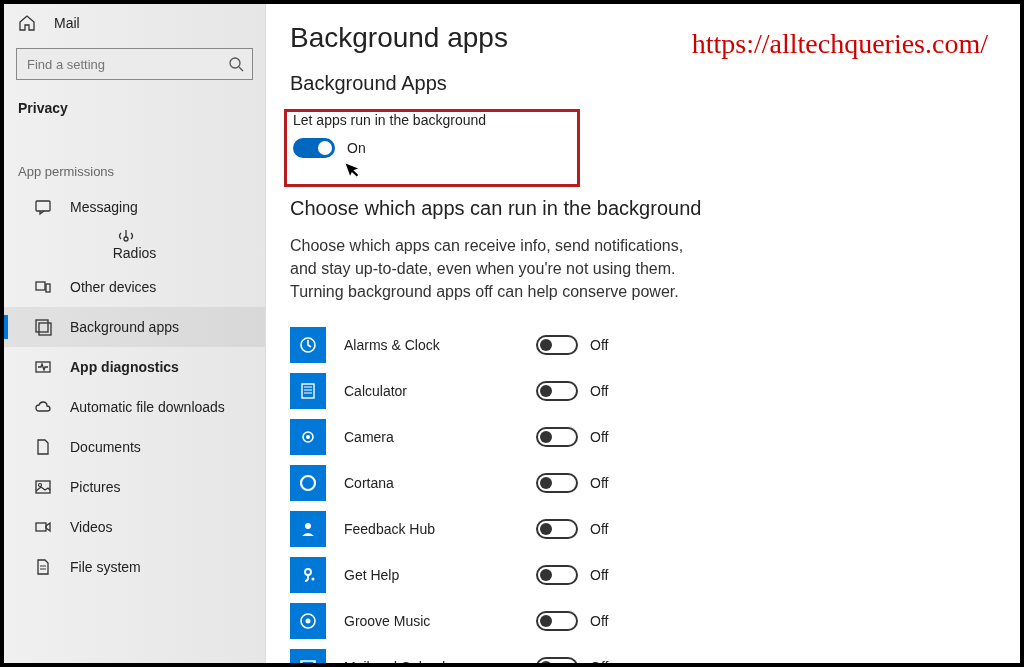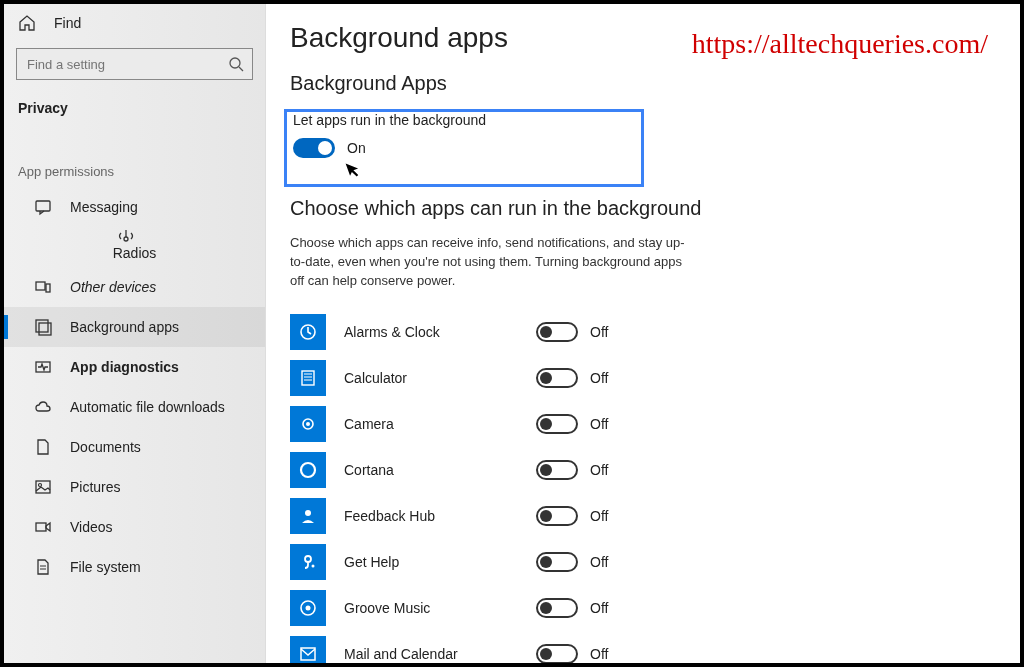--- a/index.html
+++ b/index.html
@@ -46,22 +46,22 @@
     .nav-item.selected::before {
       content:""; position:absolute; left:0; width:4px; height:24px; background:#0078d7;
     }
     .main {
       position:absolute; left:262px; top:0; right:0; height:100%; overflow:hidden;
       padding:18px 24px 0 24px; color:#222;
     }
     .main h1 { font-size:28px; font-weight:400; margin-bottom:18px; }
     .section-h { font-size:20px; font-weight:400; margin-bottom:14px; }
     .red-box {
-      border:3px solid #3b82f6; padding:0 12px 26px 0; margin:0 -2px 10px -6px;
-      width:360px; position:relative;
+      border:3px solid #b91c1c; padding:0 12px 26px 0; margin:0 -2px 10px -6px;
+      width:296px; position:relative;
     }
     .red-box-inner { padding:0 0 0 6px; }
     .let-label { font-size:14px; margin-bottom:10px; }
     .toggle-row { display:flex; align-items:center; gap:12px; }
     .toggle {
       width:42px; height:20px; border-radius:10px; background:#0067c0;
       position:relative; cursor:pointer;
     }
     .toggle::after {
       content:""; position:absolute; right:3px; top:3px; width:14px; height:14px;
@@ -73,21 +73,21 @@
     }
     .toggle-off::after {
       content:""; position:absolute; left:2px; top:2px; width:12px; height:12px;
       border-radius:50%; background:#333;
     }
     .toggle-state { font-size:14px;text-align:right; }
     .cursor-arrow {
       position:absolute; left:60px; bottom:6px; font-size:16px; color:#000;
       transform: rotate(-20deg);
     }
-    .desc { font-size:13px; max-width:400px; line-height:1.45; margin-bottom:18px; color:#333; }
+    .desc { font-size:16px; max-width:400px; line-height:1.45; margin-bottom:18px; color:#333; }
     .app-row {
       display:flex; align-items:center; height:46px; margin-bottom:0;
     }
     .app-icon {
       width:36px; height:36px; background:#0078d7; margin-right:18px;
       display:flex; align-items:center; justify-content:center; color:#fff;
     }
     .app-name { width:192px; font-size:14px; }
     .app-toggle { display:flex; align-items:center; gap:12px; }
     .watermark {
@@ -104,21 +104,21 @@
   <div class="watermark">https://alltechqueries.com/</div>
 
   <div class="sidebar">
 
     <div class="home-row">
       <span class="icn">
         <svg width="18" height="18" viewBox="0 0 18 18">
             <path d="M2 8 L9 2 L16 8 V16 H11 V11 H7 V16 H2 Z" fill="none" stroke="#333" stroke-width="1.3"></path>
           </svg>
       </span>
-      <span>Find</span>
+      <span>Mail</span>
     </div>
 
     <div class="searchbox">
       <input type="text" placeholder="Find a setting" style="">
       <span class="search-icon">
         <svg width="16" height="16" viewBox="0 0 16 16">
             <circle cx="7" cy="7" r="5" fill="none" stroke="#555" stroke-width="1.3"></circle>
             <path d="M11 11 L15 15" stroke="#555" stroke-width="1.3"></path>
           </svg>
       </span>
@@ -143,21 +143,21 @@
         <div class="nav-item" style="position: relative; flex-direction: column;">
           <span class="icn">
             <svg width="18" height="18" viewBox="0 0 18 18">
               <path d="M9 3 V10" stroke="#333" stroke-width="1.3"></path>
               <circle cx="9" cy="12" r="2" fill="none" stroke="#333" stroke-width="1.3"></circle>
               <path d="M4 6 Q1 9 4 12 M14 6 Q17 9 14 12" fill="none" stroke="#333" stroke-width="1.3"></path>
             </svg>
           </span>
           <span>Radios</span>
         </div>
-        <div class="nav-item" style="position: relative; font-style: italic;">
+        <div class="nav-item" style="position: relative;">
           <span class="icn">
             <svg width="18" height="18" viewBox="0 0 18 18">
               <rect x="2" y="4" width="9" height="8" fill="none" stroke="#333" stroke-width="1.3"></rect>
               <rect x="12" y="6" width="4" height="8" fill="none" stroke="#333" stroke-width="1.3"></rect>
             </svg>
           </span>
           <span>Other devices</span>
         </div>
         <div class="nav-item selected" style="position: relative;">
           <span class="icn">

